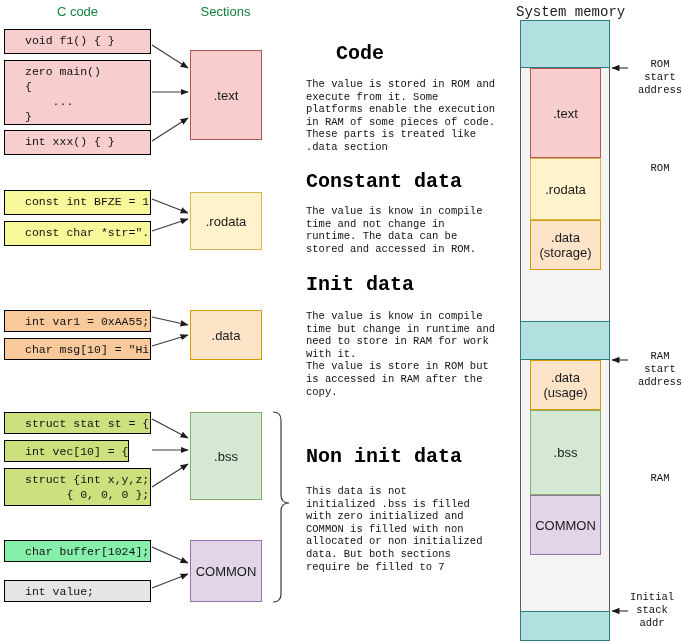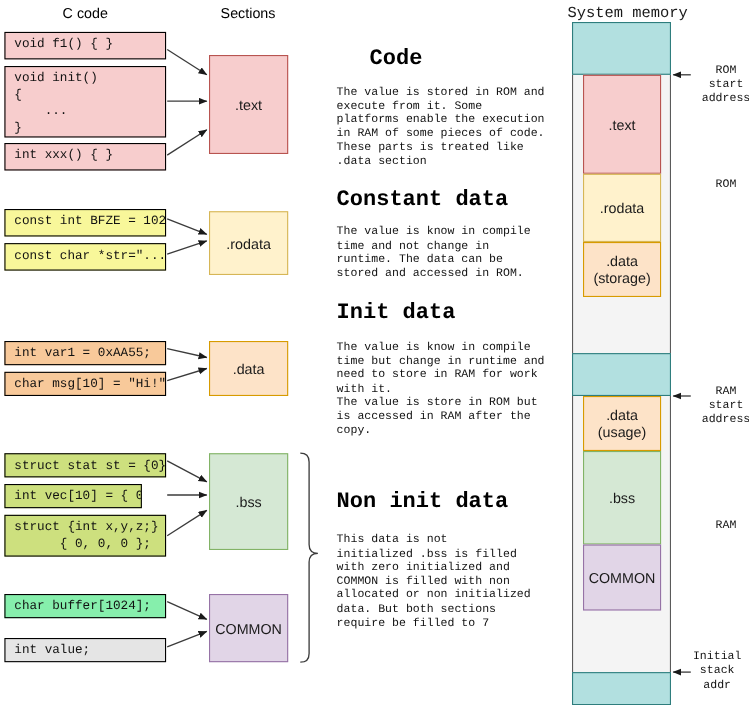--- a/index.html
+++ b/index.html
@@ -12,42 +12,42 @@
     width: 681px;
     height: 641px;
     background: #ffffff;
     font-family: "Liberation Sans", sans-serif;
     overflow: hidden;
   }
   .col-header {
     position: absolute;
     font-family: "Liberation Sans", sans-serif;
     font-size: 13px;
-    color: #000000;
+    color: #15803d;
     text-align: center;
     white-space: nowrap;
   }
   .mono-header {
     position: absolute;
     font-family: "Liberation Mono", "DejaVu Sans Mono", monospace;
     font-size: 14px;
     color: #1a1a1a;
     text-align: center;
     white-space: nowrap;
   }
   
   .code-box {
     position: absolute;
     box-sizing: border-box;
     border: 1px solid #000000;
     font-family: "Liberation Mono", "DejaVu Sans Mono", monospace;
     font-size: 11.5px;
     line-height: 15px;
     color: #111111;
-    padding: 3px 0 0 8px;
+    padding: 3px 0 0 20px;
     white-space: pre;
     overflow: hidden;
   }
   
   .sec-box {
     position: absolute;
     box-sizing: border-box;
     display: flex;
     align-items: center;
     justify-content: center;
@@ -114,21 +114,21 @@
 <body>
 
 <div id="canvas">
 
   <div class="col-header" style="left:40px; top:4px; width:75px;">C code</div>
   <div class="col-header" style="left:188px; top:4px; width:75px;">Sections</div>
   <div class="mono-header" style="left:516px; top:4px; width:100px;">System memory</div>
 
   <div id="code-col">
       <div class="code-box" style="left: 4px; top: 29px; width: 147px; height: 25px; background: rgb(247, 205, 205);">void f1() { }</div>
-      <div class="code-box" style="left: 4px; top: 60px; width: 147px; height: 65px; background: rgb(247, 205, 205);">void init()
+      <div class="code-box" style="left: 4px; top: 60px; width: 147px; height: 65px; background: rgb(247, 205, 205);">zero main()
 {
     ...
 }</div>
       <div class="code-box" style="left: 4px; top: 130px; width: 147px; height: 25px; background: rgb(247, 205, 205);">int xxx() { }</div>
       <div class="code-box" style="left: 4px; top: 190px; width: 147px; height: 25px; background: rgb(248, 247, 154);">const int BFZE = 1024</div>
       <div class="code-box" style="left: 4px; top: 221px; width: 147px; height: 25px; background: rgb(248, 247, 154);">const char *str="...";</div>
       <div class="code-box" style="left: 4px; top: 310px; width: 147px; height: 22px; background: rgb(248, 201, 154);">int var1 = 0xAA55;</div>
       <div class="code-box" style="left: 4px; top: 338px; width: 147px; height: 22px; background: rgb(248, 201, 154);">char msg[10] = "Hi!";</div>
       <div class="code-box" style="left: 4px; top: 412px; width: 147px; height: 22px; background: rgb(205, 224, 126);">struct stat st = {0};</div>
       <div class="code-box" style="left: 4px; top: 440px; width: 125px; height: 22px; background: rgb(205, 224, 126);">int vec[10] = { 0 };</div>

